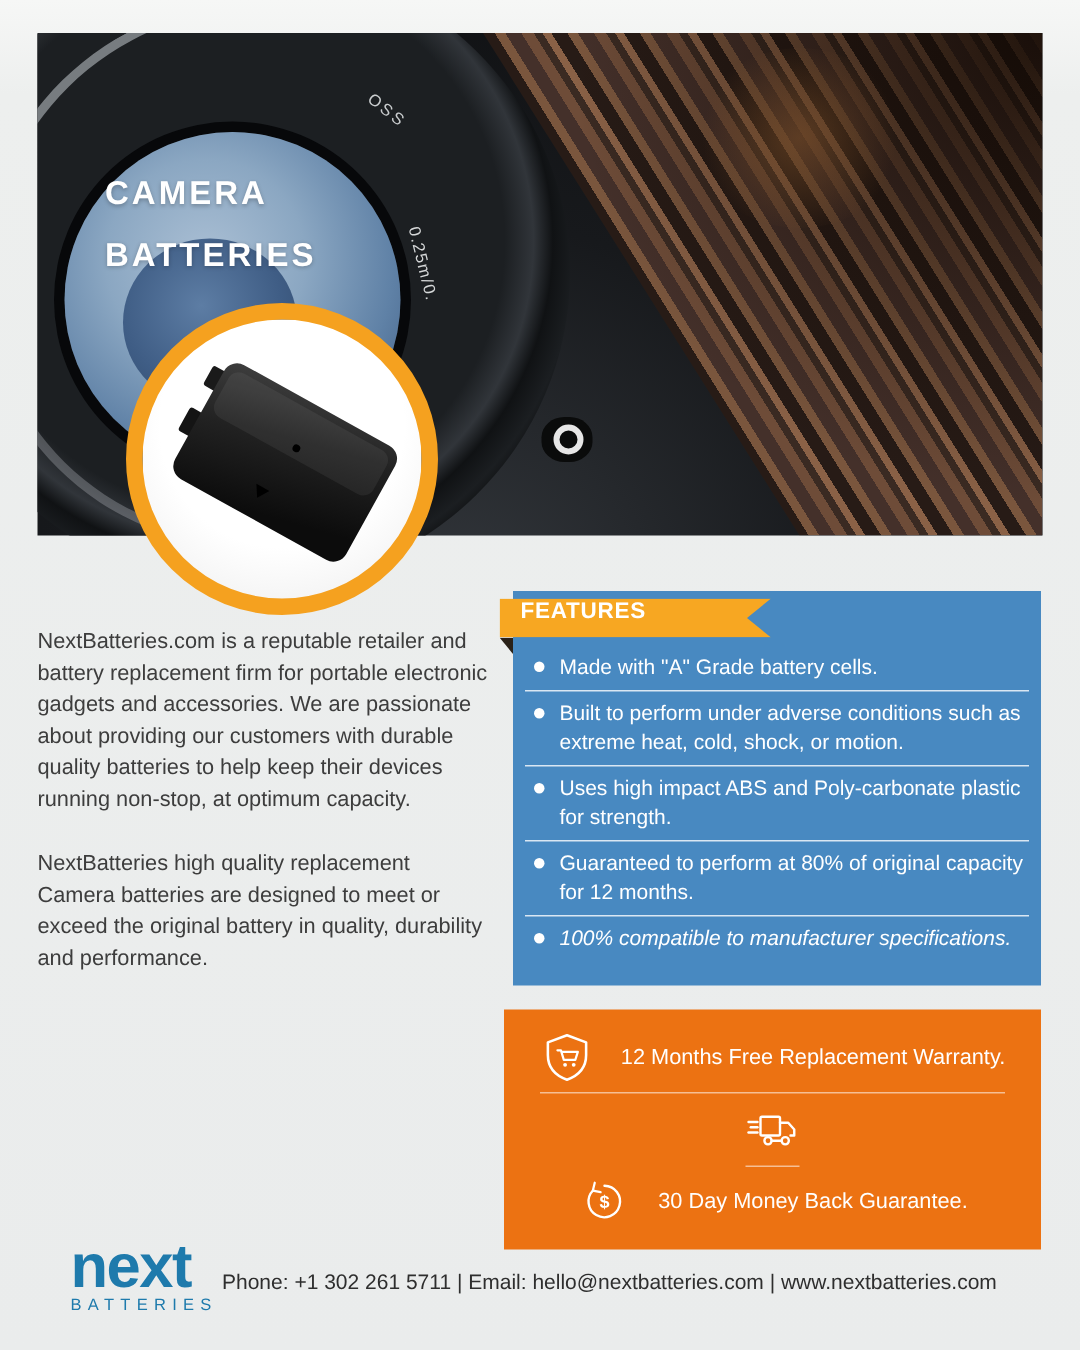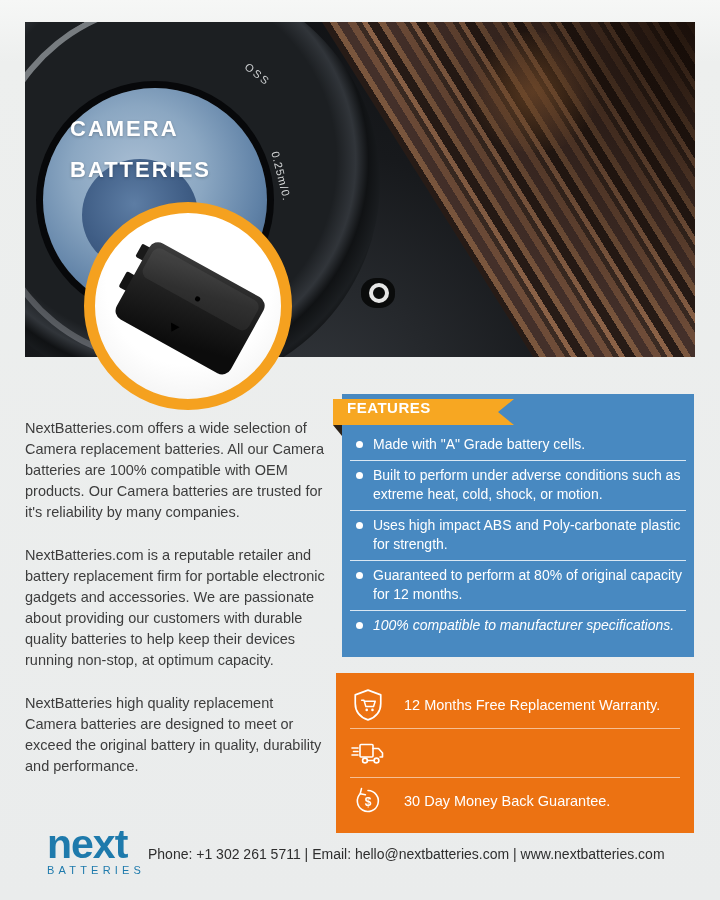--- a/index.html
+++ b/index.html
@@ -109,21 +109,21 @@
   }
   .ribbon-fold {
     position:absolute; left:333px; top:425px; width:9px; height:11px; z-index:7;
     background:#2a2118; clip-path:polygon(0 0, 100% 0, 100% 100%);
   }
 
   
   .guarantee-box {
     position:absolute; left:336px; top:673px; width:358px; height:160px;
     background:#ec7212; box-sizing:border-box; padding:8px 14px;
-    display:flex; flex-direction:column;
+    display:flex; flex-direction:column;align-items:center;
   }
   .g-row {
     flex:1; display:flex; align-items:center; gap:18px;
     color:#ffffff; font-size:14.5px; line-height:20px;
     border-bottom:1px solid rgba(255,255,255,.55);
   }
   .g-row:last-child { border-bottom:none; }
   .g-icon { flex:none; width:36px; display:flex; justify-content:center; }
 
   
@@ -168,21 +168,20 @@
         <rect x="14" y="84" width="10" height="18" rx="2" fill="#141414"></rect>
         <rect x="22" y="42" width="132" height="88" rx="10" fill="url(#batgrad)"></rect>
         <rect x="27" y="47" width="122" height="34" rx="8" fill="rgba(255,255,255,0.06)"></rect>
         <circle cx="90" cy="74" r="2.6" fill="#000000"></circle>
         <path d="M78 108 l10 0 -5 8 z" fill="#000000"></path>
       </g>
     </svg>
   </div>
 
   <div class="intro">
-    <p>NextBatteries.com offers a wide selection of Camera replacement batteries. All our Camera batteries are 100% compatible with OEM products. Our Camera batteries are trusted for it's reliability by many companies.</p>
     <p>NextBatteries.com is a reputable retailer and battery replacement firm for portable electronic gadgets and accessories. We are passionate about providing our customers with durable quality batteries to help keep their devices running non-stop, at optimum capacity.</p>
     <p>NextBatteries high quality replacement Camera batteries are designed to meet or exceed the original battery in quality, durability and performance.</p>
   </div>
 
   <div class="features-box">
     <div class="feature-item">
       <span class="bullet"></span>
       <span>Made with "A" Grade battery cells.</span>
     </div>
     <div class="feature-item">

